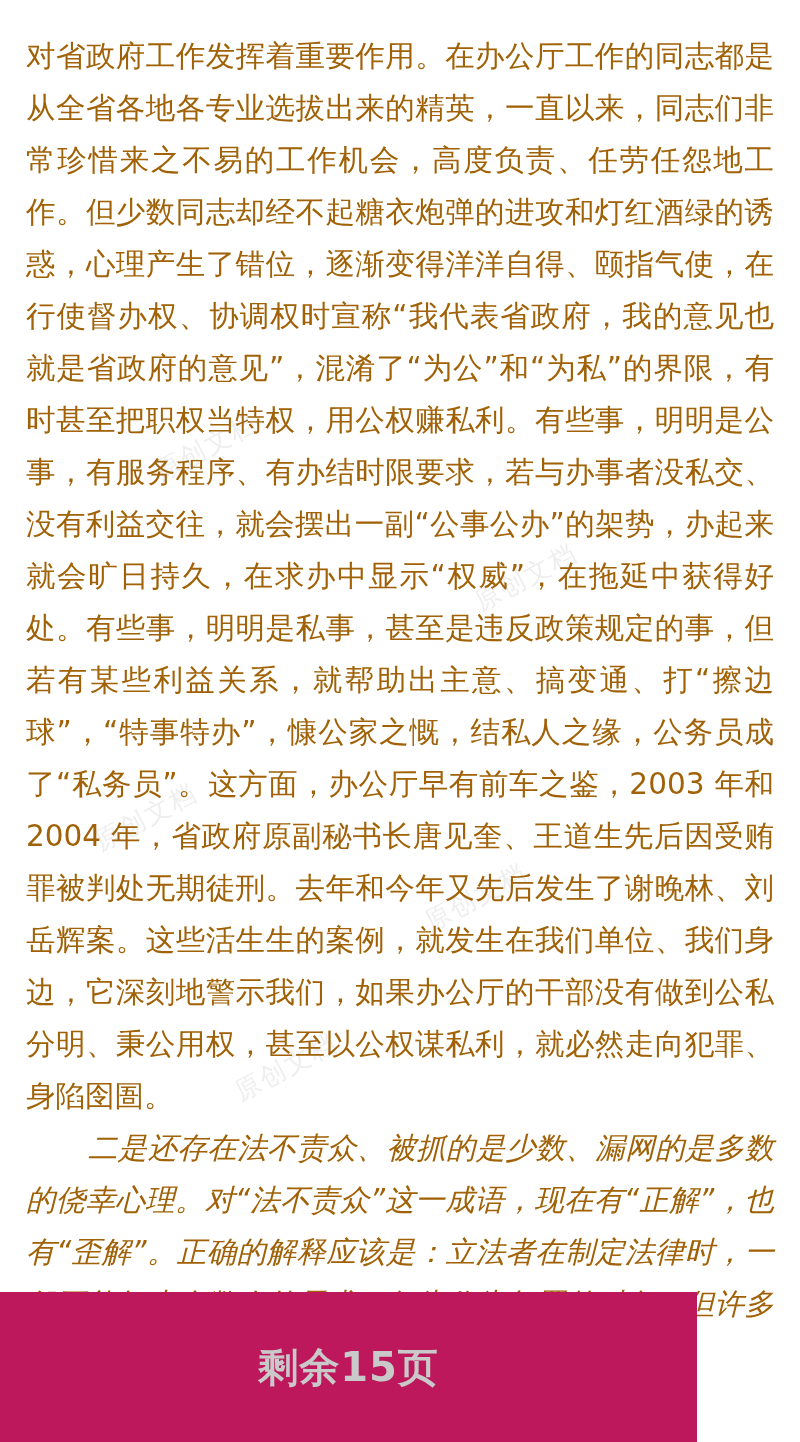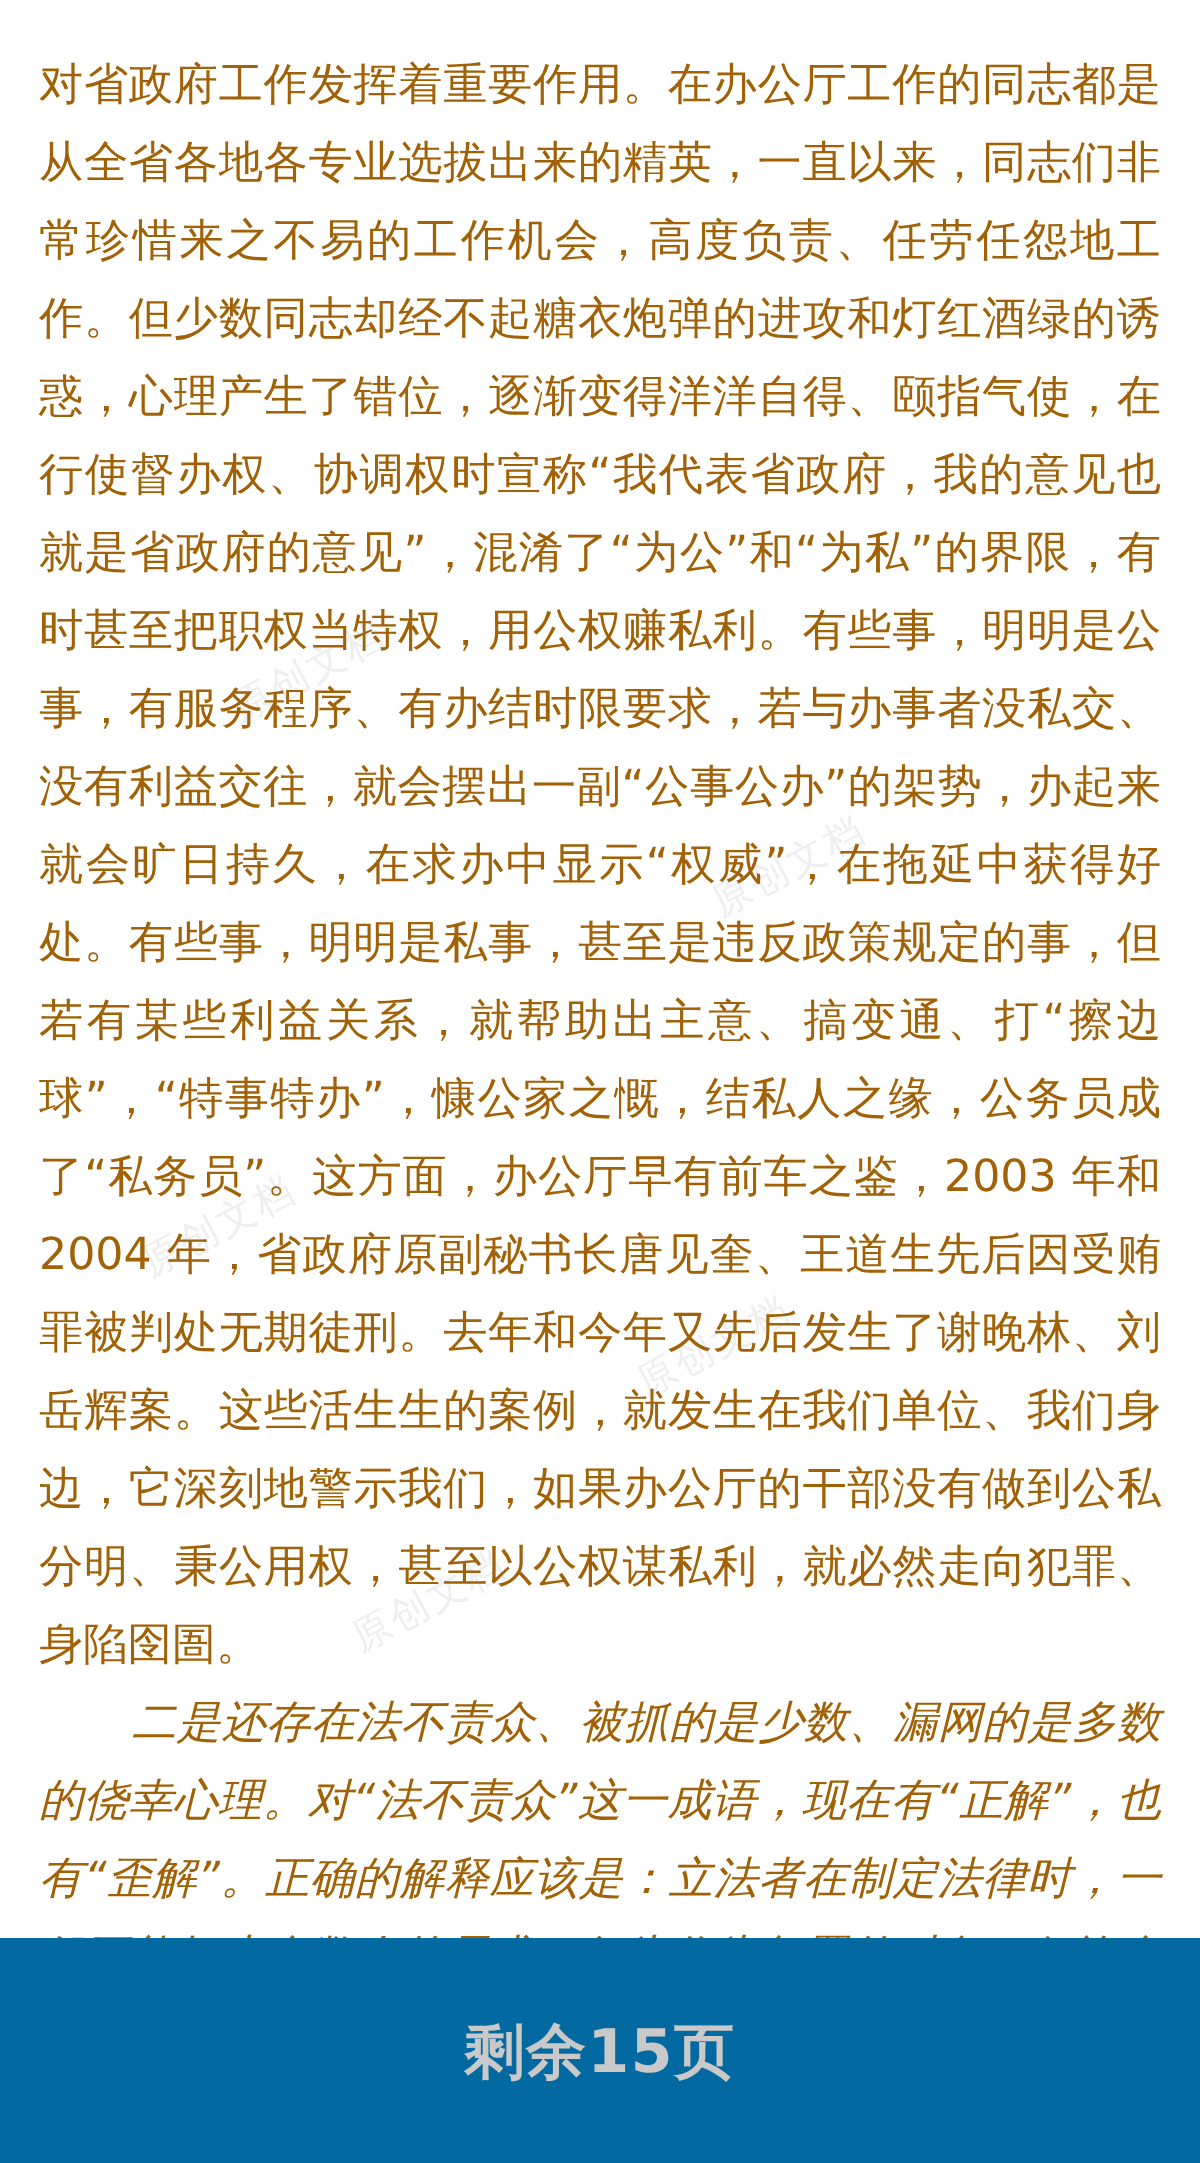--- a/index.html
+++ b/index.html
@@ -66,23 +66,23 @@
   }
   .wm1 { left: 150px; top: 430px; }
   .wm2 { left: 470px; top: 560px; }
   .wm3 { left: 90px;  top: 800px; }
   .wm4 { left: 420px; top: 880px; }
   .wm5 { left: 230px; top: 1050px; }
   .footer-banner {
     position: absolute;
     left: 0;
     bottom: 0;
-    width: 800px;
+    width: 697px;
     height: 150px;
-    background: #0369a1;
+    background: #be185d;
     display: flex;
     align-items: center;
     justify-content: center;
     gap: 36px;
   }
   .footer-text {
     font-size: 40px;
     font-weight: 700;
     color: #c9c9c9;
     letter-spacing: 1px;

